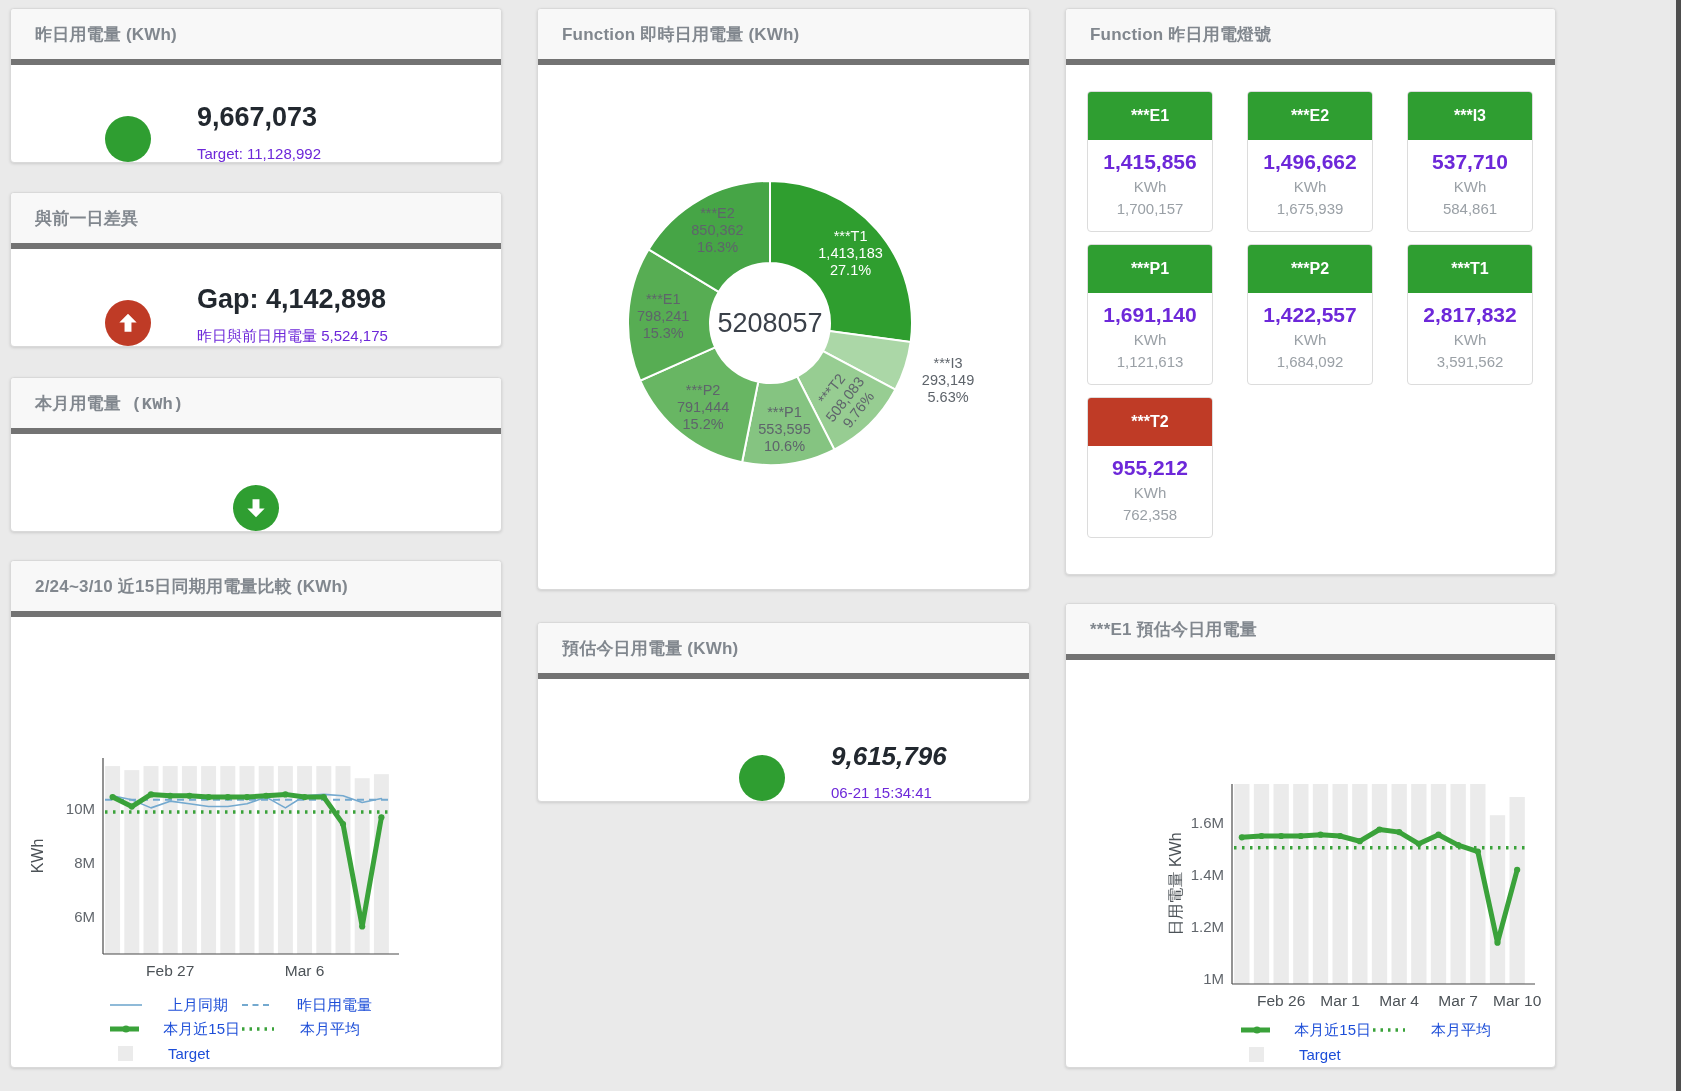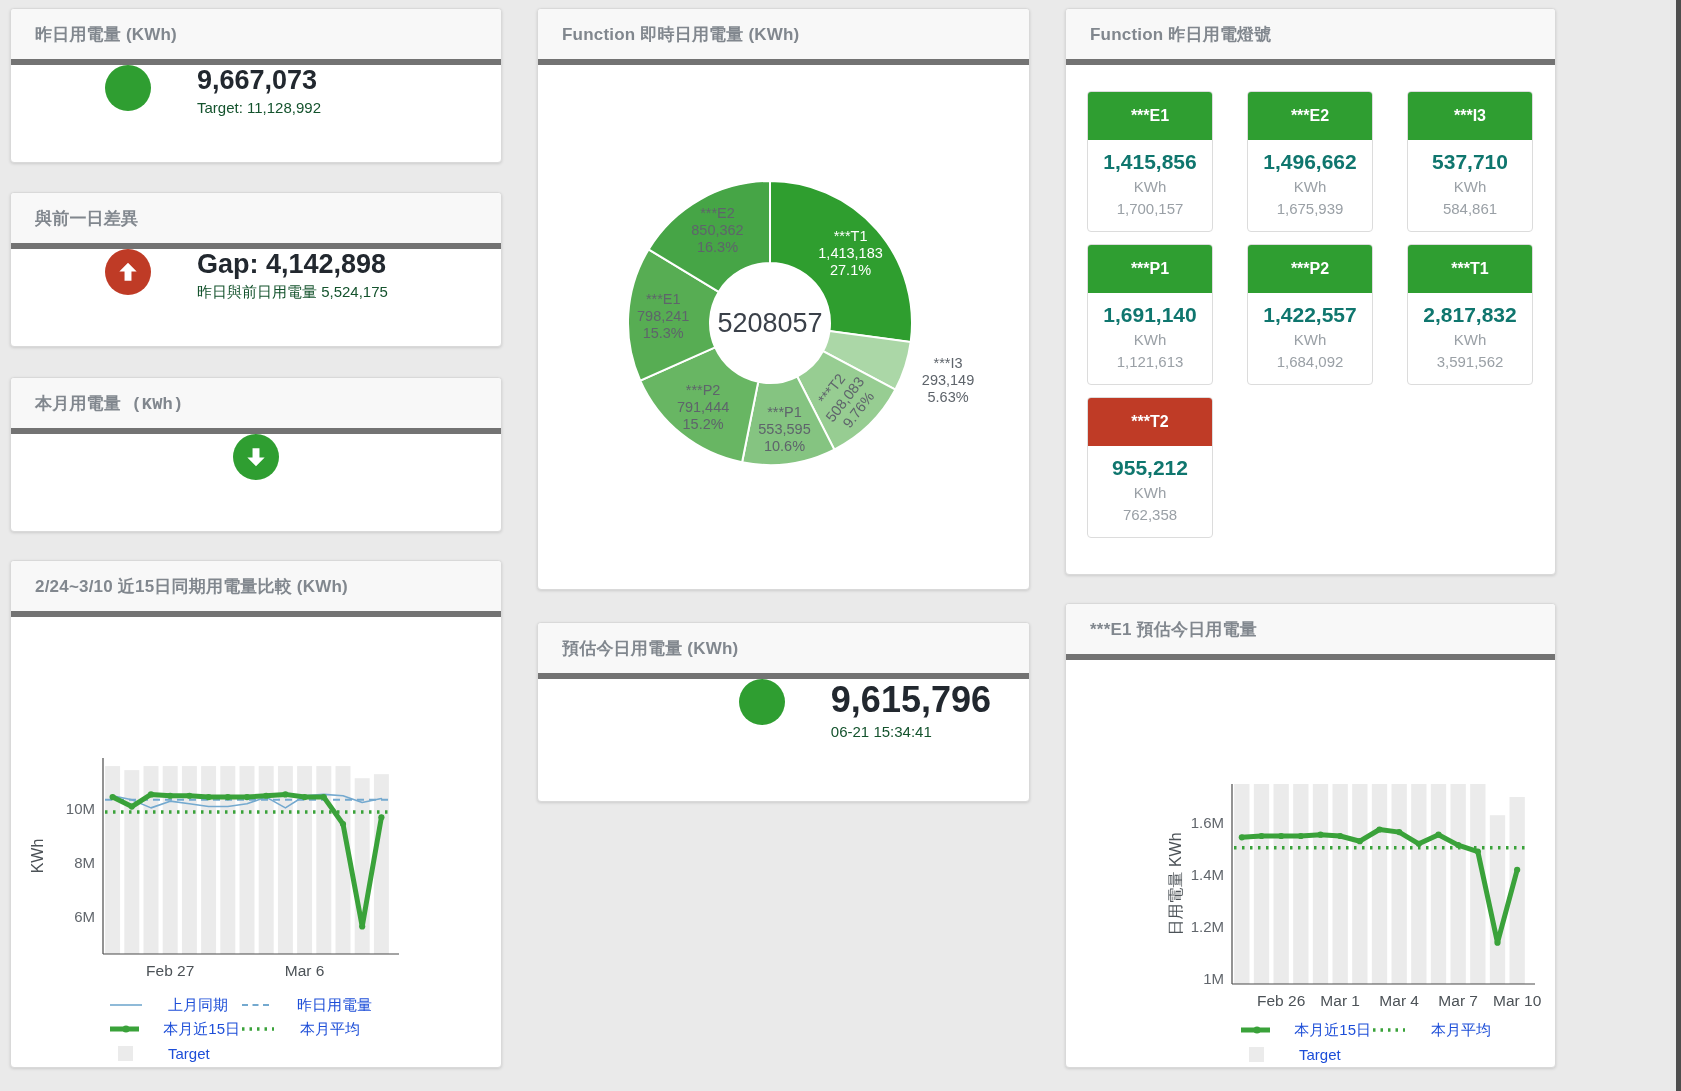--- a/index.html
+++ b/index.html
@@ -11,31 +11,31 @@
     position:absolute;background:#fff;border:1px solid #d9d9d9;border-radius:4px;
     box-shadow:0 1px 3px rgba(0,0,0,.13);box-sizing:border-box;overflow:hidden;
   }
   .card-header{
     height:56px;display:flex;align-items:center;padding:0 24px;background:#f8f8f8;
     border-bottom:6px solid #737373;box-sizing:border-box;
   }
   .card-title{font-size:17px;font-weight:700;color:#81878e;letter-spacing:.2px;}
   .card-body{position:relative;}
   
-  .statrow{display:flex;align-items:flex-start;justify-content:center;gap:46px;height:100%;}
+  .statrow{display:flex;align-items:flex-end;justify-content:center;gap:46px;height:100%;}
   .stat-circle{width:46px;height:46px;border-radius:50%;display:flex;align-items:center;justify-content:center;flex:0 0 auto;}
   .stat-text{min-width:210px;}
   .stat-num{font-size:27px;font-weight:700;color:#22282f;line-height:1.15;}
-  .stat-sub{font-size:15px;color:#14532d;margin-top:3px;}
+  .stat-sub{font-size:15px;color:#6d28d9;margin-top:12px;}
   
   .tiles{display:grid;grid-template-columns:repeat(3,126px);column-gap:34px;row-gap:12px;padding:26px 21px 0;}
   .tile{border:1px solid #dcdcdc;border-radius:4px;overflow:hidden;background:#fff;height:141px;box-sizing:border-box;}
   .tile-head{height:48px;display:flex;align-items:center;justify-content:center;color:#fff;font-weight:700;font-size:16px;}
   .tile-body{text-align:center;padding-top:7px;}
-  .tile-val{font-size:21px;font-weight:700;color:#0f766e;line-height:1.4;}
+  .tile-val{font-size:21px;font-weight:700;color:#6d28d9;line-height:1.4;}
   .tile-unit,.tile-target{font-size:15px;color:#9aa0a6;line-height:1.45;}
   
   .legend{padding-top:4px;}
   .legend-row{display:flex;align-items:center;height:24px;}
   .legend-item{display:inline-flex;align-items:center;width:132px;cursor:pointer;}
   .legend-item .lbl{font-size:15px;color:#1d4ed8;margin-left:24px;white-space:nowrap;}
   svg text{font-family:"Liberation Sans","DejaVu Sans",sans-serif;}
   .scrollbar{position:absolute;right:0;top:0;width:5px;height:100%;background:#4d4d4d;}
 </style>
 </head>
@@ -222,21 +222,21 @@
 </div>
 
 <div class="card" style="left:537px;top:622px;width:493px;height:180px;">
   <div class="card-header">
     <span class="card-title">預估今日用電量 (KWh)</span>
   </div>
   <div class="card-body" style="height:122px;">
     <div class="statrow" style="justify-content:flex-end;padding-right:38px;">
       <div class="stat-circle" style="background:#2f9e31;"></div>
       <div class="stat-text" style="min-width:160px;">
-        <div class="stat-num" style="font-size:36px;">9,615,796</div>
+        <div class="stat-num" style="font-size:26px;font-style:italic;">9,615,796</div>
         <div class="stat-sub">06-21 15:34:41</div>
       </div>
     </div>
   </div>
 </div>
 
 <div class="card" style="left:1065px;top:8px;width:491px;height:567px;">
   <div class="card-header">
     <span class="card-title">Function 昨日用電燈號</span>
   </div>

